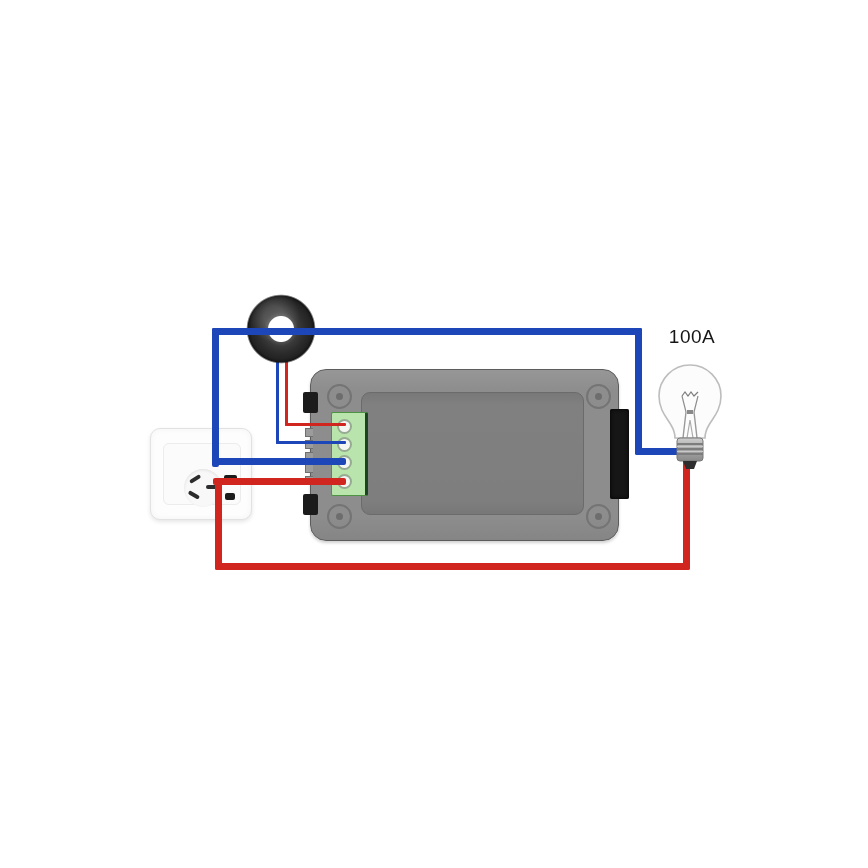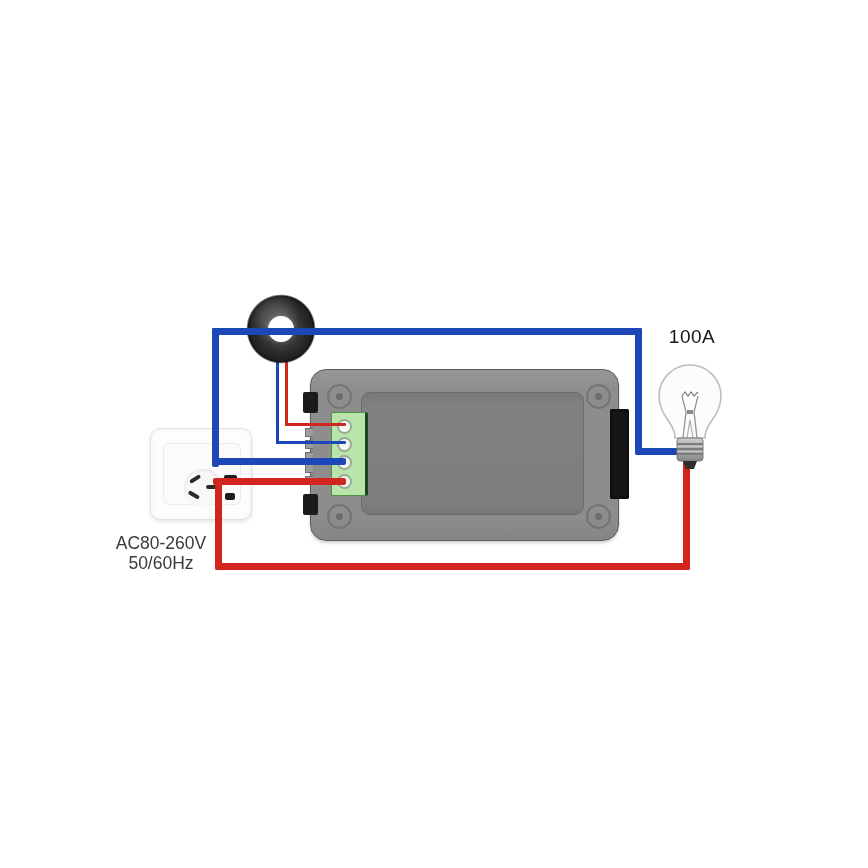--- a/index.html
+++ b/index.html
@@ -188,18 +188,14 @@
     <rect x="35" y="56" width="6" height="4" fill="#8a8a8a"></rect>
 
     <rect x="25" y="84" width="26" height="23" rx="3" fill="url(#metal)" stroke="#777777" stroke-width="1"></rect>
     <path d="M25,90 h26 M25,95 h26 M25,100 h26" stroke="#7d7d7d" stroke-width="2" fill="none"></path>
     <path d="M25,92.5 h26 M25,97.5 h26" stroke="#c9c9c9" stroke-width="1" fill="none"></path>
 
     <path d="M31,107 L45,107 L42,115 L34,115 Z" fill="#2e2e2e"></path>
   </svg>
 
   <div class="label-100a">100A</div>
-  <div class="label-supply">
-    <div>AC80-260V</div>
-    <div>50/60Hz</div>
-  </div>
 
 </div>
 
 </body></html>

